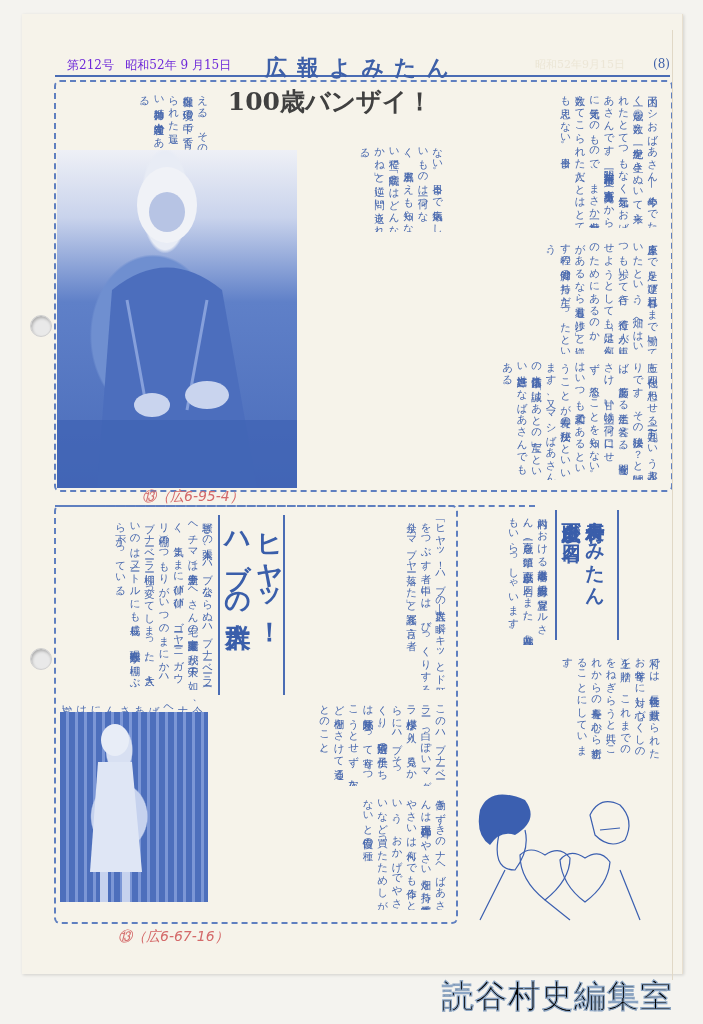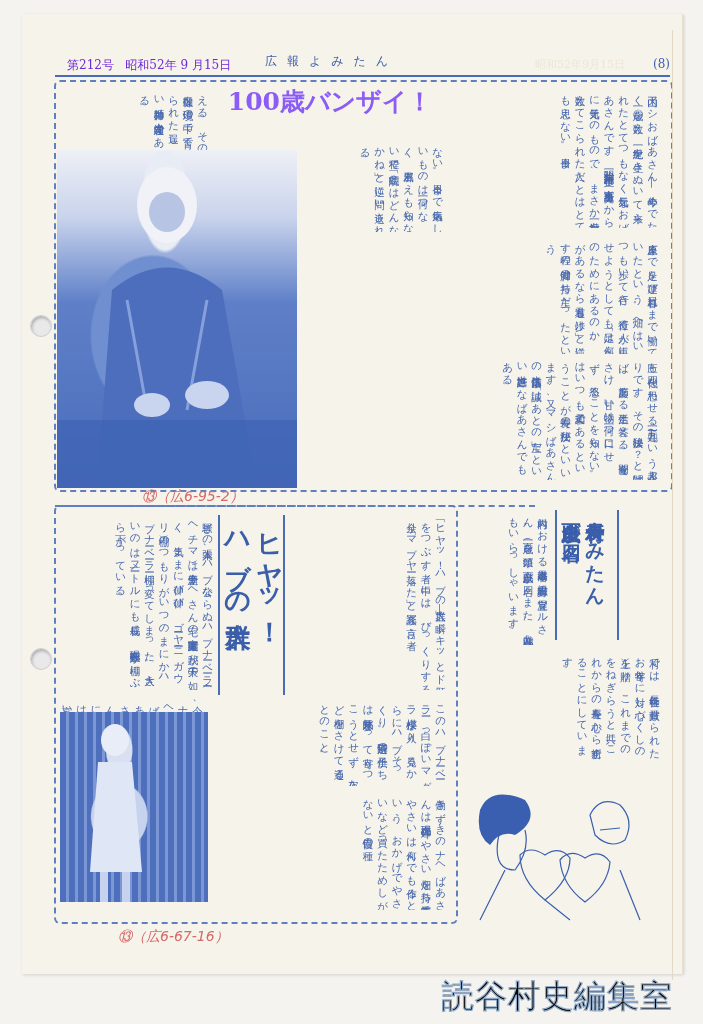--- a/index.html
+++ b/index.html
@@ -4,27 +4,27 @@
 <style>
   html, body { margin:0; padding:0; }
   body { width:703px; height:1024px; background:#f4f3ef; position:relative; overflow:hidden;
          font-family:"DejaVu Serif", serif; color:#3d5fa8; }
   .page { position:absolute; left:22px; top:14px; width:660px; height:960px; background:#f6f3ea;
           box-shadow: 1px 1px 3px rgba(0,0,0,0.15); border-right:1px solid #e8dfcf; }
   .hole { position:absolute; width:20px; height:20px; border-radius:50%; background:#e9e9e9;
           box-shadow: inset 1px 2px 3px rgba(0,0,0,0.25); border:1px solid #cfcfcf; }
   .masthead { position:absolute; left:55px; top:55px; width:615px; height:20px; border-bottom:2px solid #4a6cb4; }
   .mh-left { position:absolute; left:0; top:2px; font-size:12px; color:#6d28d9;margin-left:12px; }
-  .mh-title { position:absolute; left:210px; top:-2px; font-size:12px; letter-spacing:10px; font-weight:normal; color:#3d5fa8; }
+  .mh-title { position:absolute; left:210px; top:-2px; font-size:22px; letter-spacing:10px; font-weight:bold; color:#3d5fa8; }
   .mh-faded { position:absolute; left:480px; top:2px; font-size:11px; color:#ece6d6; }
   .mh-right { position:absolute; right:0; top:2px; font-size:12px; color:#3d5fa8; }
   .frame { position:absolute; border:2px dashed #5f7fc0; border-radius:6px; }
   .vcol { position:absolute; writing-mode:vertical-rl; font-size:10.5px; line-height:14.5px; color:#4566ad;
           letter-spacing:0.6px; overflow:hidden; }
-  .headline1 { position:absolute; left:215px; top:88px; width:230px; text-align:center; font-weight:bold; color:#8b5cf6; }
+  .headline1 { position:absolute; left:215px; top:88px; width:230px; text-align:center; font-weight:bold; color:#404040; }
   .headline1 .l1 { font-size:25px; display:block; line-height:28px; }
   .headline1 .l2 { font-size:22px; display:block; line-height:26px; }
   .photo { position:absolute; background:#5a7cc7; overflow:hidden; }
   .photo1 { left:57px; top:150px; width:240px; height:338px;
     background: radial-gradient(ellipse at 45% 15%, #e8ecf5 0 12%, transparent 13%),
                 radial-gradient(ellipse at 40% 55%, #6f8fd0 0 30%, transparent 31%),
                 linear-gradient(180deg, #eef0f6 0%, #c9d3ec 20%, #5f80c8 45%, #4a6cba 100%); }
   .photo2 { left:60px; top:712px; width:148px; height:190px;
     background: radial-gradient(ellipse at 40% 20%, #d8e0f2 0 10%, transparent 11%),
                 radial-gradient(ellipse at 40% 55%, #c6d2ee 0 22%, transparent 23%),
@@ -78,21 +78,21 @@
     <ellipse cx="110" cy="55" rx="30" ry="38" fill="#f0f2f7"></ellipse>
     <ellipse cx="110" cy="62" rx="18" ry="20" fill="#b7c4e4"></ellipse>
     <path d="M40 338 L55 140 Q110 95 165 140 L200 338 Z" fill="#4c6ebd"></path>
     <path d="M70 150 L90 260 M150 150 L130 260" stroke="#86a0db" stroke-width="3" fill="none"></path>
     <ellipse cx="150" cy="245" rx="22" ry="14" fill="#c9d4ee"></ellipse>
     <ellipse cx="95" cy="255" rx="18" ry="12" fill="#c9d4ee"></ellipse>
     <rect x="0" y="270" width="240" height="68" fill="#3f62b3" opacity="0.7"></rect>
   </svg>
 </div>
 
-<div class="red-note" style="left:142px;top:488px;">⑬（広6-95-2）</div>
+<div class="red-note" style="left:142px;top:488px;">⑬（広6-95-4）</div>
 
 <div class="divider-h" style="left:55px;top:505px;width:480px;"></div>
 
 <div class="frame" style="left:54px;top:505px;width:400px;height:415px;"></div>
 
 <div class="vhead" style="left:222px;top:515px;font-size:26px;line-height:32px;height:180px;">
   <span>ヒヤッ！</span><br>
   <span>ハブの大群</span>
 </div>
 <div class="rule-v" style="left:218px;top:515px;height:180px;"></div>

